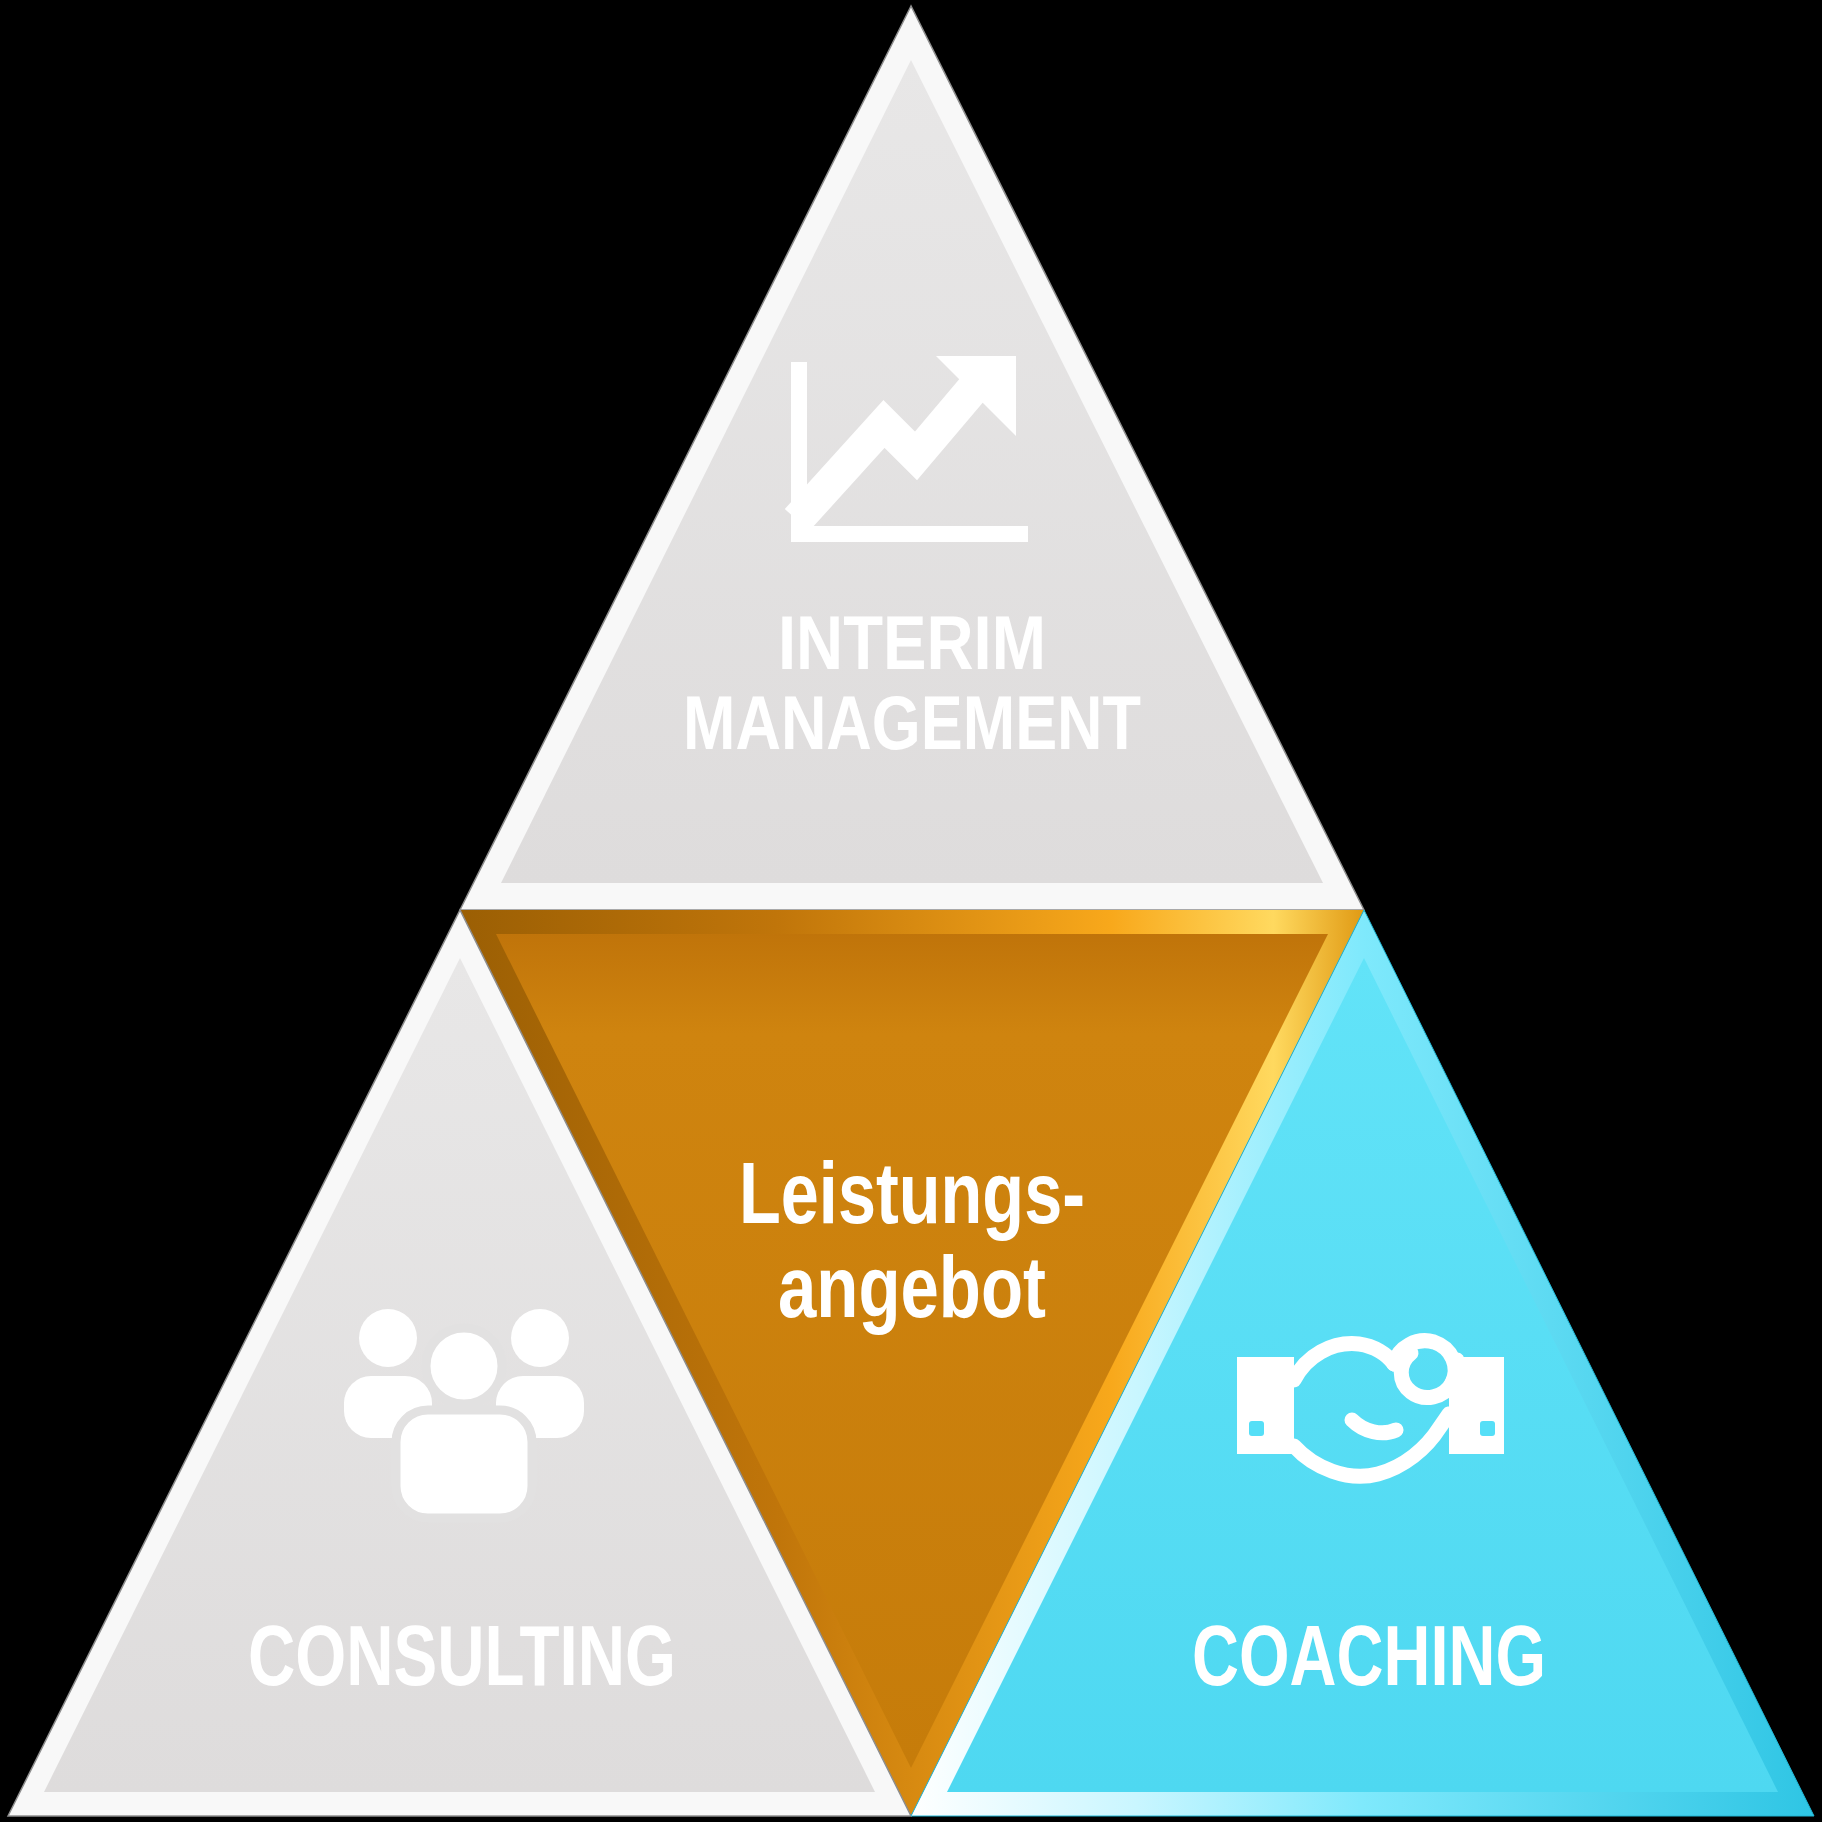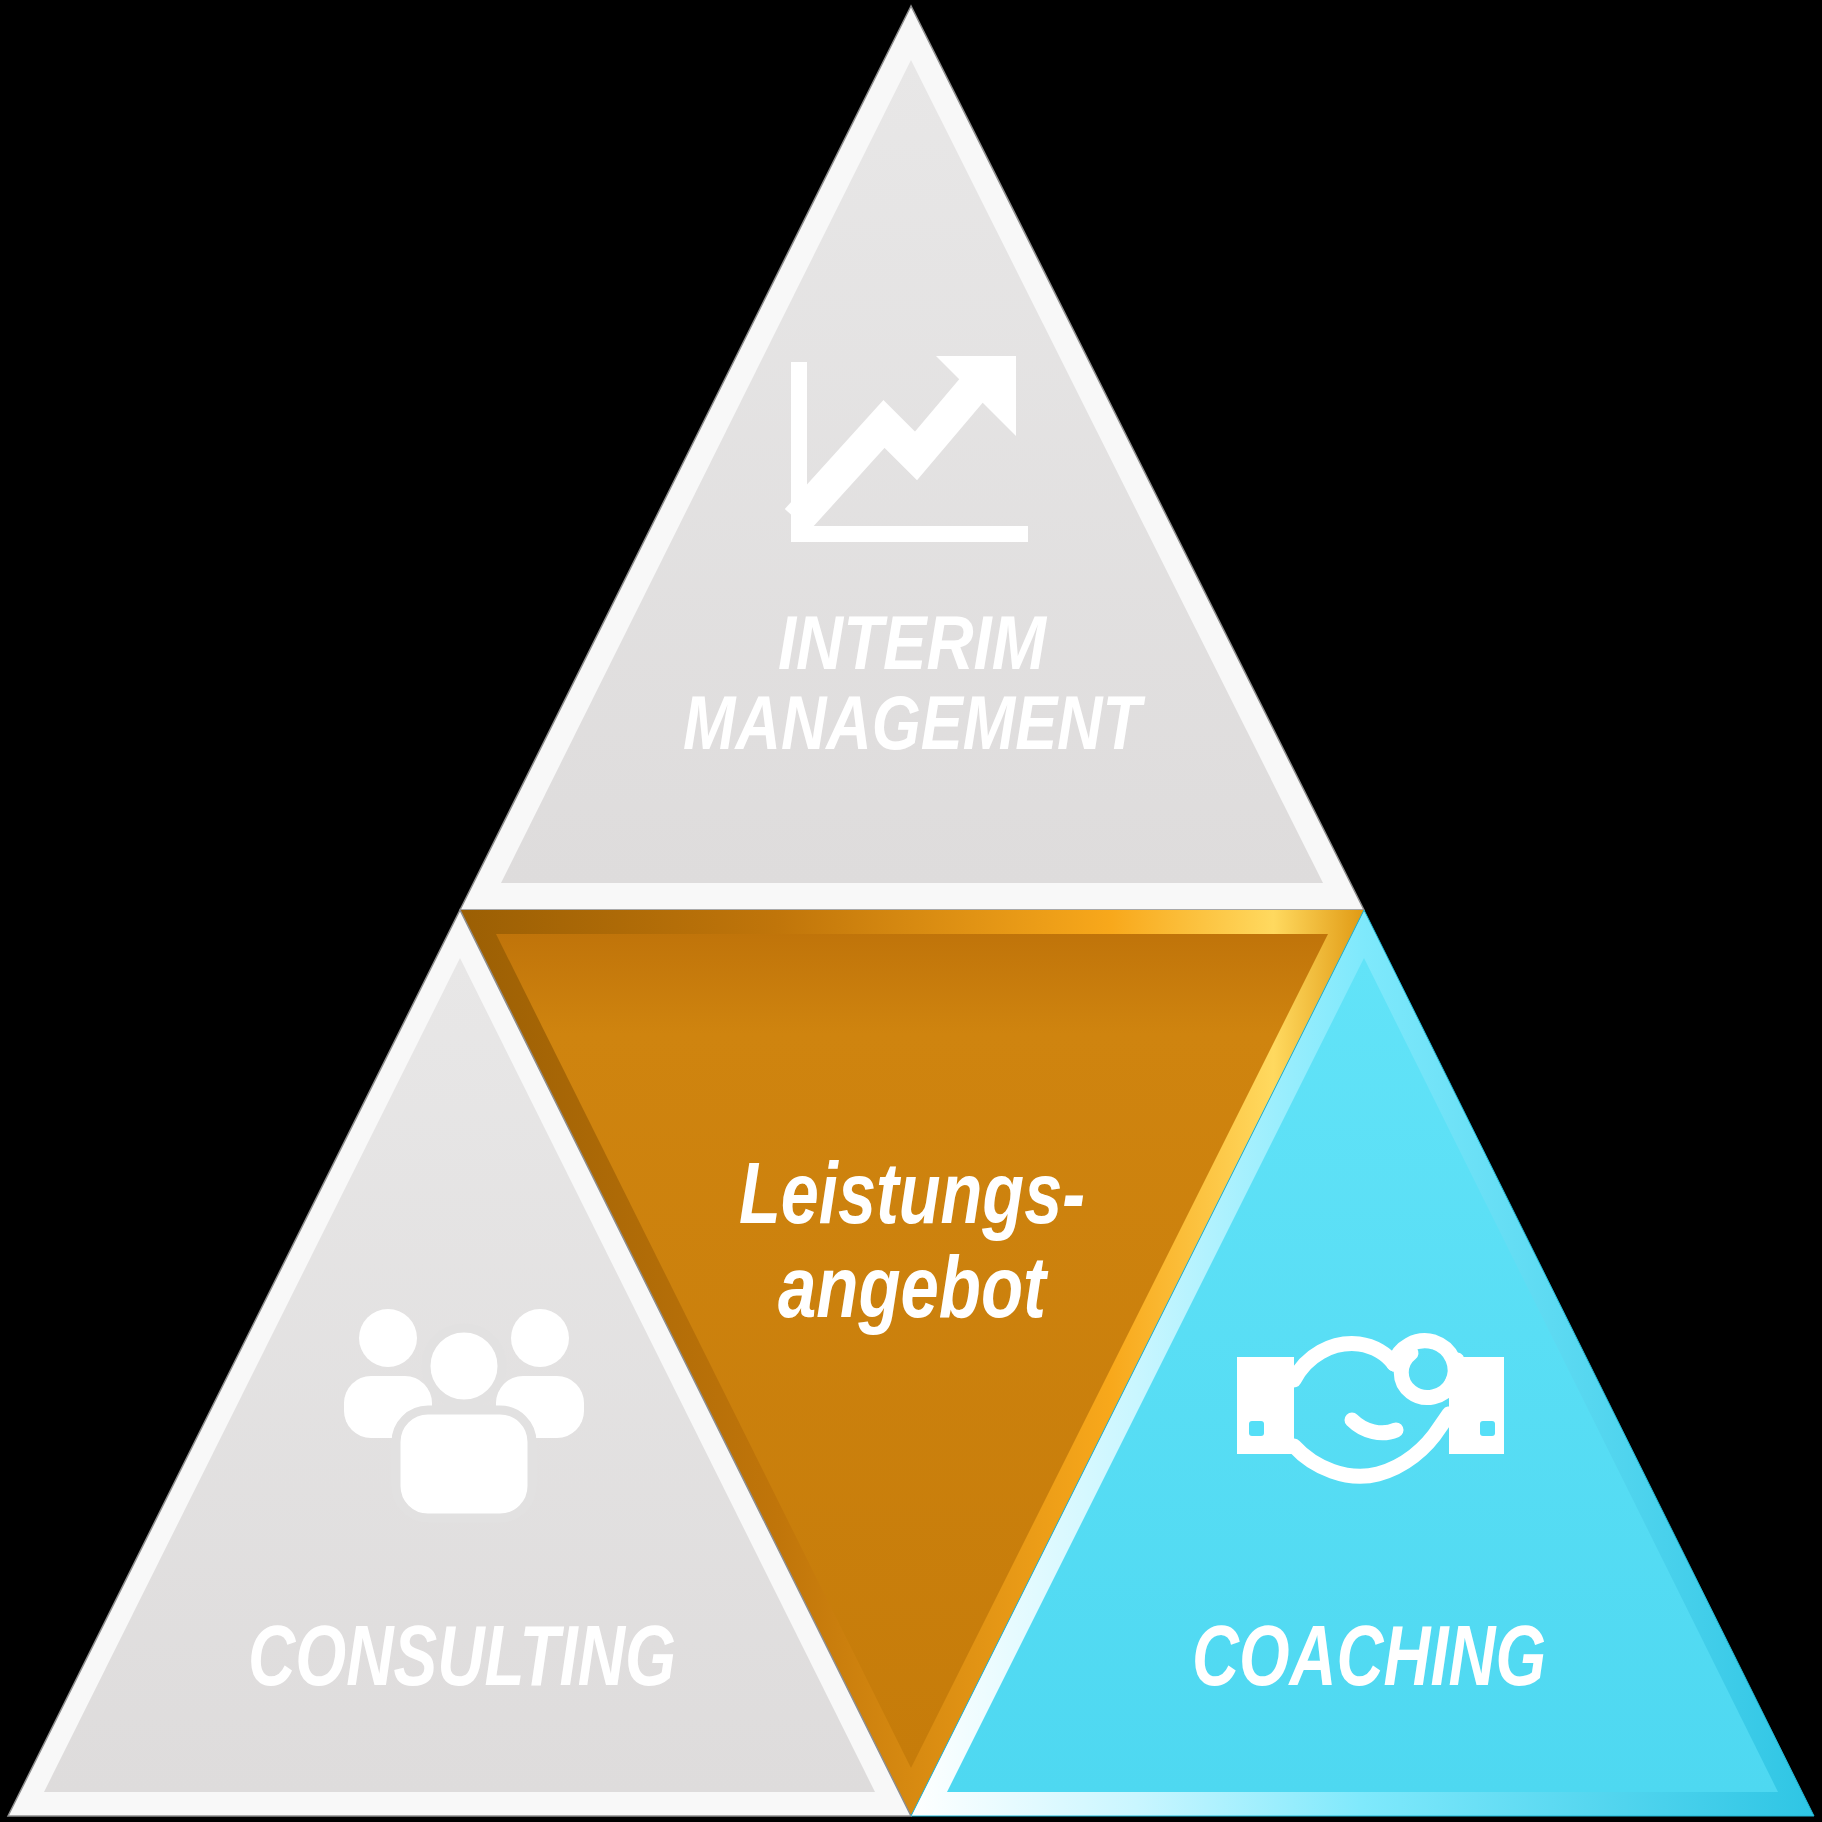--- a/index.html
+++ b/index.html
@@ -2,21 +2,20 @@
 <html><head>
 <meta charset="utf-8">
 <style>
   html, body { margin: 0; padding: 0; background: #000; }
   .stage {
     position: relative;
     width: 1822px;
     height: 1822px;
     background: #000;
     overflow: hidden;
-    font-style: italic;
   }
   svg { display: block; }
   .lbl {
     font-family: "Liberation Sans", sans-serif;
     font-weight: 700;
   }
 </style>
 </head>
 <body>
 

